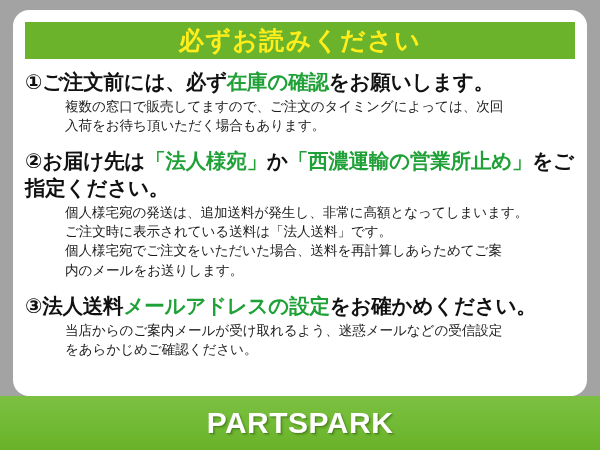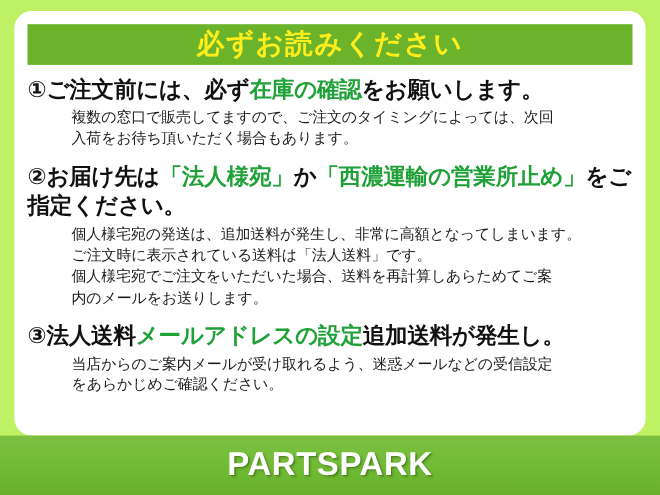--- a/index.html
+++ b/index.html
@@ -13,21 +13,21 @@
     overflow: hidden;
     font-family: "Liberation Sans", "DejaVu Sans", sans-serif;
     background: #ffffff;
   }
 
   #notice-card {
     position: relative;
     width: 600px;
     height: 450px;
     box-sizing: border-box;
-    background: #bef264;
+    background: #a3a3a3;
     display: flex;
     flex-direction: column;
   }
 
   
   #panel {
     position: absolute;
     left: 13px;
     top: 10px;
     width: 574px;
@@ -157,21 +157,21 @@
         <div class="item-body">
           <div>個人様宅宛の発送は、追加送料が発生し、非常に高額となってしまいます。</div>
           <div>ご注文時に表示されている送料は「法人送料」です。</div>
           <div>個人様宅宛でご注文をいただいた場合、送料を再計算しあらためてご案</div>
           <div>内のメールをお送りします。</div>
         </div>
       </div>
 
       <div class="item" id="item-3">
         <div class="item-head">
-          <span class="num">③</span><span>法人送料</span><span class="hl">メールアドレスの設定</span><span>追加送料が発生し。</span>
+          <span class="num">③</span><span>法人送料</span><span class="hl">メールアドレスの設定</span><span>をお確かめください。</span>
         </div>
         <div class="item-body">
           <div>当店からのご案内メールが受け取れるよう、迷惑メールなどの受信設定</div>
           <div>をあらかじめご確認ください。</div>
         </div>
       </div>
 
     </div>
   </div>
 

